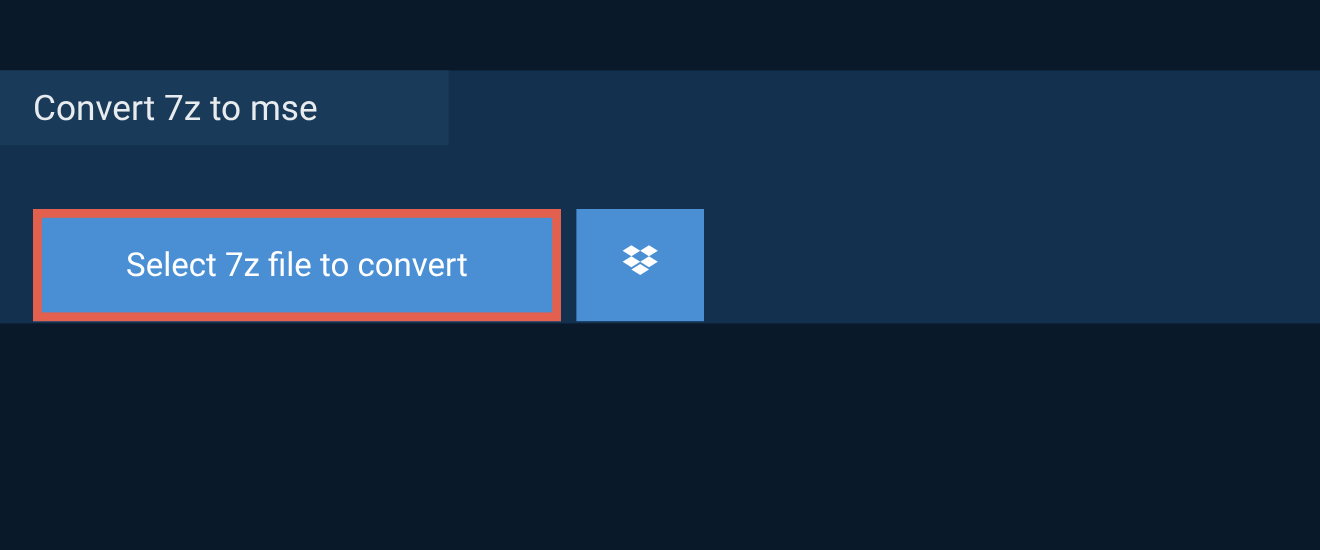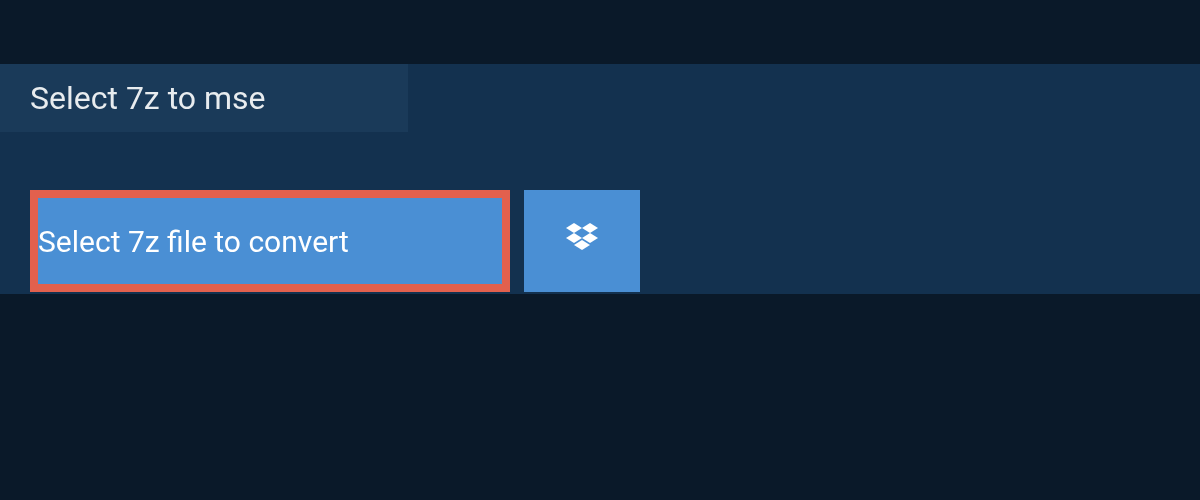--- a/index.html
+++ b/index.html
@@ -45,20 +45,21 @@
       display: flex;
       gap: 14px;
     }
     .select-button {
       background: #4a8fd4;
       border: 8px solid #e2604d;
       width: 480px;
       height: 102px;
       display: flex;
       align-items: center;
+      justify-content: center;
       cursor: pointer;
     }
     .select-button-label {
       color: #ffffff;
       font-size: 30px;
       font-weight: 400;
     }
     .dropbox-button {
       background: #4a8fd4;
       width: 116px;
@@ -73,21 +74,21 @@
       height: 40px;
       fill: #ffffff;
     }
   </style>
 </head>
 <body>
 
 <div class="panel"></div>
 
 <div class="tab">
-  <span class="tab-title">Select 7z to mse</span>
+  <span class="tab-title">Convert 7z to mse</span>
 </div>
 
 <div class="button-row">
   <div class="select-button">
     <span class="select-button-label">Select 7z file to convert</span>
   </div>
   <div class="dropbox-button">
     <span>
       <svg viewBox="0 0 40 40">
         <path d="M12 4 L20 9 L12 14 L4 9 Z"></path>

